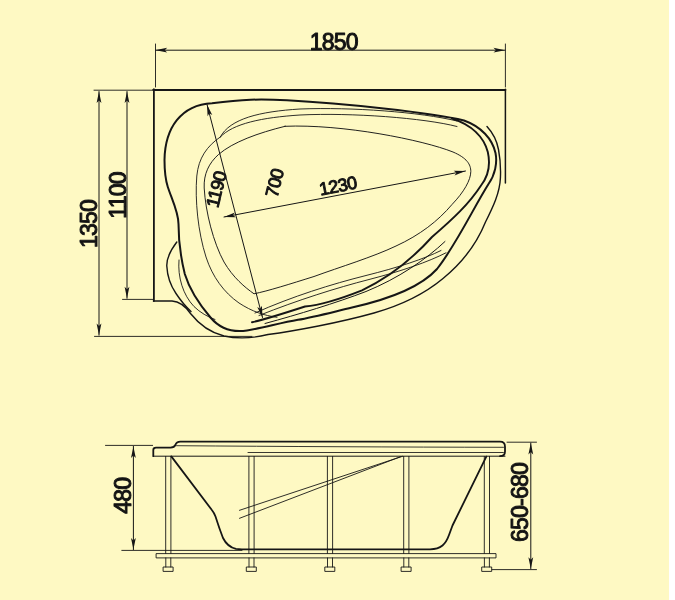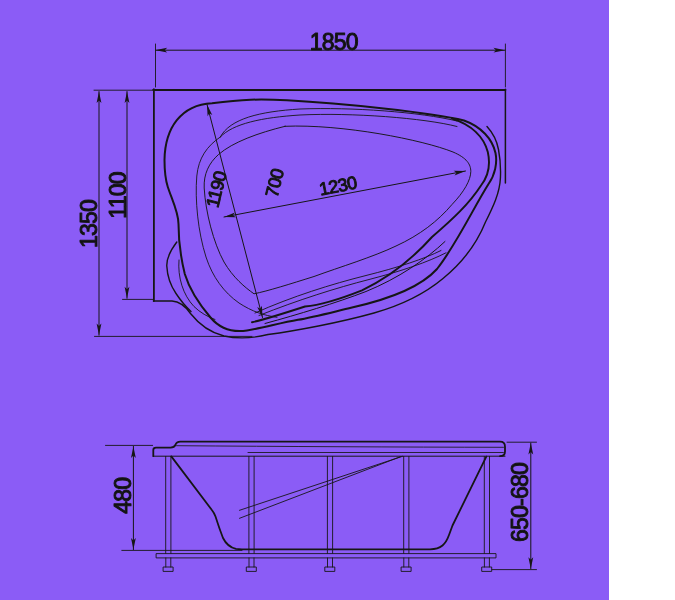--- a/index.html
+++ b/index.html
@@ -1,16 +1,16 @@
 <!DOCTYPE html>
 <html><head>
 <meta charset="utf-8">
 <style>
   html,body{margin:0;padding:0;background:#ffffff;}
-  .wrap{width:609px;height:600px;position:relative;overflow:hidden;background:#8b5cf6;}
+  .wrap{width:669px;height:600px;position:relative;overflow:hidden;background:#fef9c3;}
   svg{position:absolute;left:0;top:0;}
   text{font-family:"Liberation Sans",sans-serif;fill:#111;}
 </style>
 </head>
 <body>
 <div class="wrap">
 <svg width="675" height="600" viewBox="0 0 675 600">
 <defs>
 <marker id="ah" viewBox="0 0 12 6" refX="12" refY="3" markerWidth="12" markerHeight="6" markerUnits="userSpaceOnUse" orient="auto-start-reverse">
   <path d="M12,3 L0.4,0.6 L2.9,3 L0.4,5.4 Z" fill="#161616"></path>

